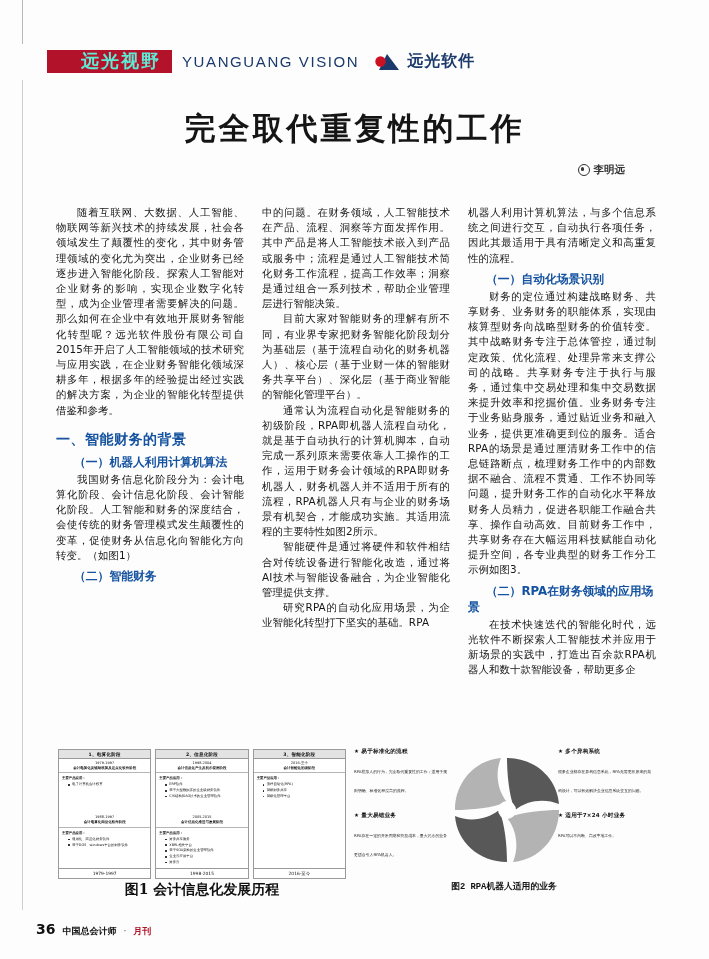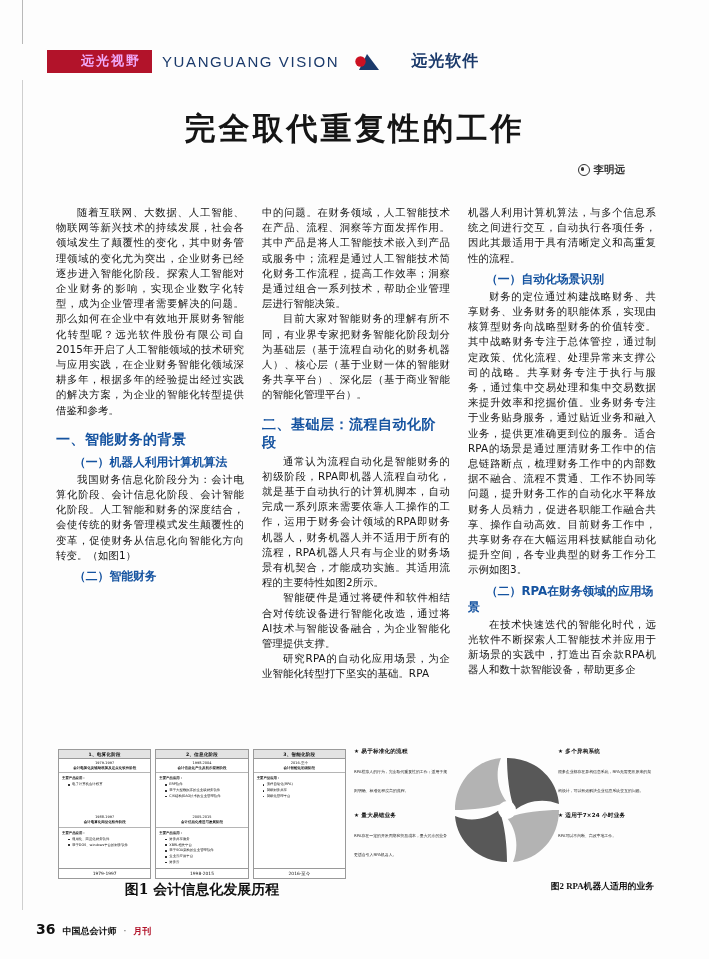--- a/index.html
+++ b/index.html
@@ -15,28 +15,28 @@
     position:absolute;left:0;top:0;width:709px;height:959px;
     background:#fdfdfd;
   }
   
   .spine-top{position:absolute;left:22px;top:0;width:1px;height:44px;background:#b9b9b9;}
   .spine-bot{position:absolute;left:22px;top:80px;width:1px;height:830px;background:#cfcfcf;}
 
   
   .masthead{position:absolute;left:47px;top:48px;display:flex;align-items:center;height:26px;}
   .mast-tag{
-    background:#b2132a;color:#f0abfc;font-weight:bold;font-size:13px;
+    background:#b2132a;color:#5eead4;font-weight:bold;font-size:18px;
     letter-spacing:2px;padding:3px 11px 4px 34px;line-height:16px;
   }
   .mast-en{
     color:#1b3a6b;font-size:15px;letter-spacing:1.6px;margin-left:10px;
     font-family:"Liberation Sans",sans-serif;font-weight:normal;
   }
-  .mast-logo{display:flex;align-items:center;margin-left:14px;gap:24px;}
+  .mast-logo{display:flex;align-items:center;margin-left:14px;}
   .mast-logo svg{display:block;}
   .mast-brand{color:#1b3a6b;font-size:16px;font-weight:bold;margin-left:4px;letter-spacing:1px;}
 
   
   .title{
     position:absolute;left:0;top:108px;width:709px;text-align:center;
     font-size:31px;font-weight:bold;letter-spacing:3px;color:#151515;
   }
   .byline{
     position:absolute;right:84px;top:163px;font-size:10.5px;color:#333;
@@ -119,22 +119,22 @@
   .f2note .star{
     font-size:5.6px;font-weight:bold;color:#111;margin-bottom:1.5px;
     display:block;letter-spacing:.2px;
   }
   .f2note .txt{font-size:3.9px;line-height:5.6px;color:#222;text-align:justify;}
   .n-tl{left:0px;top:0px;}
   .n-tr{left:204px;top:0px;}
   .n-bl{left:0px;top:64px;}
   .n-br{left:204px;top:64px;}
   .fig2cap{
-    position:absolute;left:354px;top:881px;width:300px;text-align:right;
-    font-size:8.8px;font-weight:bold;color:#111;font-family:Liberation Serif, serif;
+    position:absolute;left:354px;top:881px;width:300px;text-align:center;
+    font-size:8.8px;font-weight:bold;color:#111;font-family:Liberation Mono, monospace;
   }
 
   
   .footer{position:absolute;left:36px;top:921px;display:flex;align-items:baseline;gap:7px;}
   .footer .pg{font-size:14px;font-weight:bold;color:#111;}
   .footer .mg{font-size:9px;color:#111;font-weight:bold;}
   .footer .mo{font-size:9px;color:#b2132a;font-weight:bold;}
   .footer .dot{font-size:9px;color:#555;}
 </style>
 </head>
@@ -170,21 +170,20 @@
       <p class="body ind">随着互联网、大数据、人工智能、物联网等新兴技术的持续发展，社会各领域发生了颠覆性的变化，其中财务管理领域的变化尤为突出，企业财务已经逐步进入智能化阶段。探索人工智能对企业财务的影响，实现企业数字化转型，成为企业管理者需要解决的问题。那么如何在企业中有效地开展财务智能化转型呢？远光软件股份有限公司自2015年开启了人工智能领域的技术研究与应用实践，在企业财务智能化领域深耕多年，根据多年的经验提出经过实践的解决方案，为企业的智能化转型提供借鉴和参考。</p>
       <h2 class="h1lev">一、智能财务的背景</h2>
       <h3 class="h2lev">（一）机器人利用计算机算法</h3>
       <p class="body ind">我国财务信息化阶段分为：会计电算化阶段、会计信息化阶段、会计智能化阶段。人工智能和财务的深度结合，会使传统的财务管理模式发生颠覆性的变革，促使财务从信息化向智能化方向转变。（如图1）</p>
       <h3 class="h2lev">（二）智能财务</h3>
     </div>
 
     <div class="col">
       <p class="body">中的问题。在财务领域，人工智能技术在产品、流程、洞察等方面发挥作用。其中产品是将人工智能技术嵌入到产品或服务中；流程是通过人工智能技术简化财务工作流程，提高工作效率；洞察是通过组合一系列技术，帮助企业管理层进行智能决策。</p>
       <p class="body ind">目前大家对智能财务的理解有所不同，有业界专家把财务智能化阶段划分为基础层（基于流程自动化的财务机器人）、核心层（基于业财一体的智能财务共享平台）、深化层（基于商业智能的智能化管理平台）。</p>
-      <h2 class="h1lev">二、基础层：流程自动化阶段</h2>
       <p class="body ind">通常认为流程自动化是智能财务的初级阶段，RPA即机器人流程自动化，就是基于自动执行的计算机脚本，自动完成一系列原来需要依靠人工操作的工作，运用于财务会计领域的RPA即财务机器人，财务机器人并不适用于所有的流程，RPA机器人只有与企业的财务场景有机契合，才能成功实施。其适用流程的主要特性如图2所示。</p>
       <p class="body ind">智能硬件是通过将硬件和软件相结合对传统设备进行智能化改造，通过将AI技术与智能设备融合，为企业智能化管理提供支撑。</p>
       <p class="body ind">研究RPA的自动化应用场景，为企业智能化转型打下坚实的基础。RPA</p>
     </div>
 
     <div class="col">
       <p class="body">机器人利用计算机算法，与多个信息系统之间进行交互，自动执行各项任务，因此其最适用于具有清晰定义和高重复性的流程。</p>
       <h3 class="h2lev">（一）自动化场景识别</h3>
       <p class="body ind">财务的定位通过构建战略财务、共享财务、业务财务的职能体系，实现由核算型财务向战略型财务的价值转变。其中战略财务专注于总体管控，通过制定政策、优化流程、处理异常来支撑公司的战略。共享财务专注于执行与服务，通过集中交易处理和集中交易数据来提升效率和挖掘价值。业务财务专注于业务贴身服务，通过贴近业务和融入业务，提供更准确更到位的服务。适合RPA的场景是通过厘清财务工作中的信息链路断点，梳理财务工作中的内部数据不融合、流程不贯通、工作不协同等问题，提升财务工作的自动化水平释放财务人员精力，促进各职能工作融合共享、操作自动高效。目前财务工作中，共享财务存在大幅运用科技赋能自动化提升空间，各专业典型的财务工作分工示例如图3。</p>
       <h3 class="h2lev">（二）RPA在财务领域的应用场景</h3>

